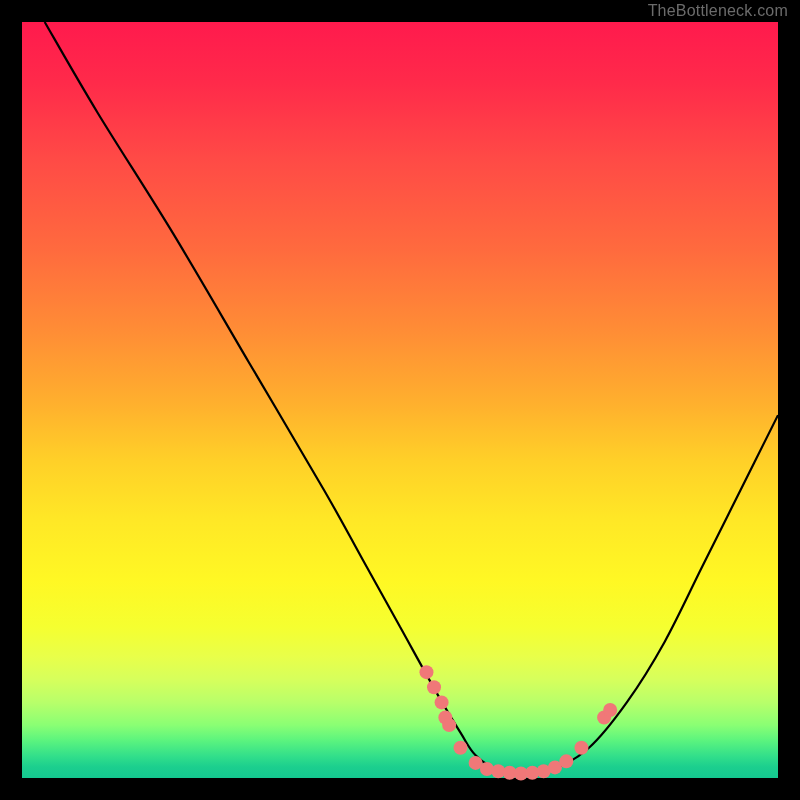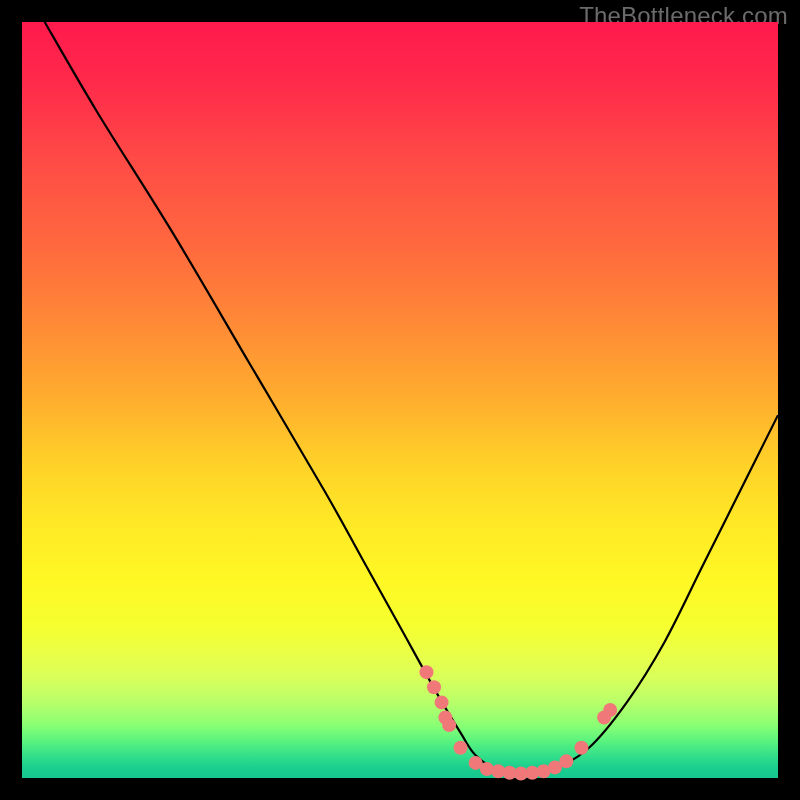--- a/index.html
+++ b/index.html
@@ -45,21 +45,21 @@
       #34e08a 97%,
       #1ccf8e 98.5%,
       #14c890 100%
     );
   }
   .watermark {
     position: absolute;
     top: 2px;
     right: 12px;
     color: #6b6b6b;
-    font-size: 24px;
+    font-size: 16px;
     letter-spacing: 0.2px;
     font-weight: 500;
   }
   svg.curve {
     position: absolute;
     left: 0;
     top: 0;
     width: 756px;
     height: 756px;
     overflow: visible;

